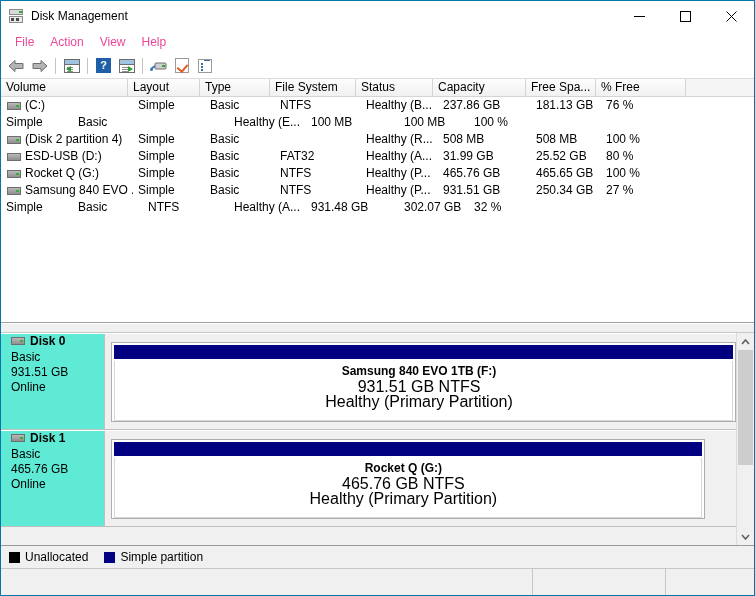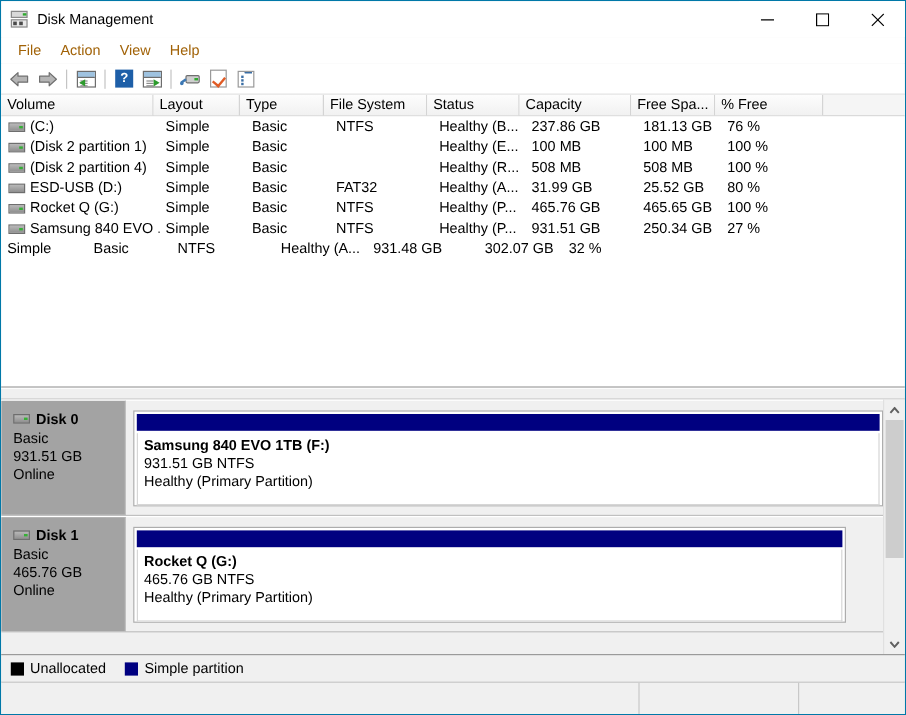--- a/index.html
+++ b/index.html
@@ -98,21 +98,21 @@
     height: 22px;
     background: #ffffff;
     display: flex;
     align-items: center;
     padding-left: 6px;
     flex: none;
   }
   .menu-item {
     padding: 2px 8px;
     font-size: 12px;
-    color: #a16207;
+    color: #ec4899;
   }
 
   
   .toolbar {
     height: 25px;
     background: #ffffff;
     display: flex;
     align-items: center;
     padding-left: 4px;
     border-bottom: 1px solid #dcdcdc;
@@ -327,23 +327,23 @@
     border-bottom: 1px solid #c0c0c0;
     border-top: 1px solid #ffffff;
     height: 97px;
     box-sizing: border-box;
     background: #f0f0f0;
   }
   .disk-info {
     width: 104px;
     flex: none;
     border-right: 1px solid #c0c0c0;
-    padding: 8px 0 0 10px;
-    box-sizing: border-box;
-    background: #a3a3a3;
+    padding: 0 0 0 10px;
+    box-sizing: border-box;
+    background: #5eead4;
   }
   .disk-title {
     display: flex;
     align-items: center;
     font-weight: bold;
     font-size: 12px;
     margin-bottom: 2px;
   }
   .disk-title .vol-ico { margin-left: 0; margin-right: 5px; }
   .disk-info .line {
@@ -368,28 +368,29 @@
     background: #000080;
     margin-bottom: 2px;
   }
   .partition-inner {
     border: 1px solid #d6d6d6;
     border-top: none;
     height: 60px;
     box-sizing: border-box;
     padding: 3px 14px 0 5px;
     background: #fff;
+    text-align: center;
   }
   .part-name {
     font-weight: bold;
     font-size: 12px;
     line-height: 15px;
   }
   .part-line {
-    font-size: 12px;
+    font-size: 16px;
     line-height: 15px;
   }
 
   
   .vscroll {
     width: 17px;
     flex: none;
     background: #f0f0f0;
     border-left: 1px solid #dcdcdc;
     display: flex;
@@ -578,24 +579,20 @@
         <div class="cell" style="width:72px">Simple</div>
         <div class="cell" style="width:70px">Basic</div>
         <div class="cell" style="width:86px">NTFS</div>
         <div class="cell" style="width:77px">Healthy (B...</div>
         <div class="cell" style="width:93px">237.86 GB</div>
         <div class="cell" style="width:70px">181.13 GB</div>
         <div class="cell" style="width:90px">76 %</div>
       </div>
 
       <div class="vl-row">
-        <div class="cell vol" style="width:132px">
-          <span class="vol-ico has-led"></span>
-          <span>(Disk 2 partition 1)</span>
-        </div>
         <div class="cell" style="width:72px">Simple</div>
         <div class="cell" style="width:70px">Basic</div>
         <div class="cell" style="width:86px"></div>
         <div class="cell" style="width:77px">Healthy (E...</div>
         <div class="cell" style="width:93px">100 MB</div>
         <div class="cell" style="width:70px">100 MB</div>
         <div class="cell" style="width:90px">100 %</div>
       </div>
 
       <div class="vl-row">

